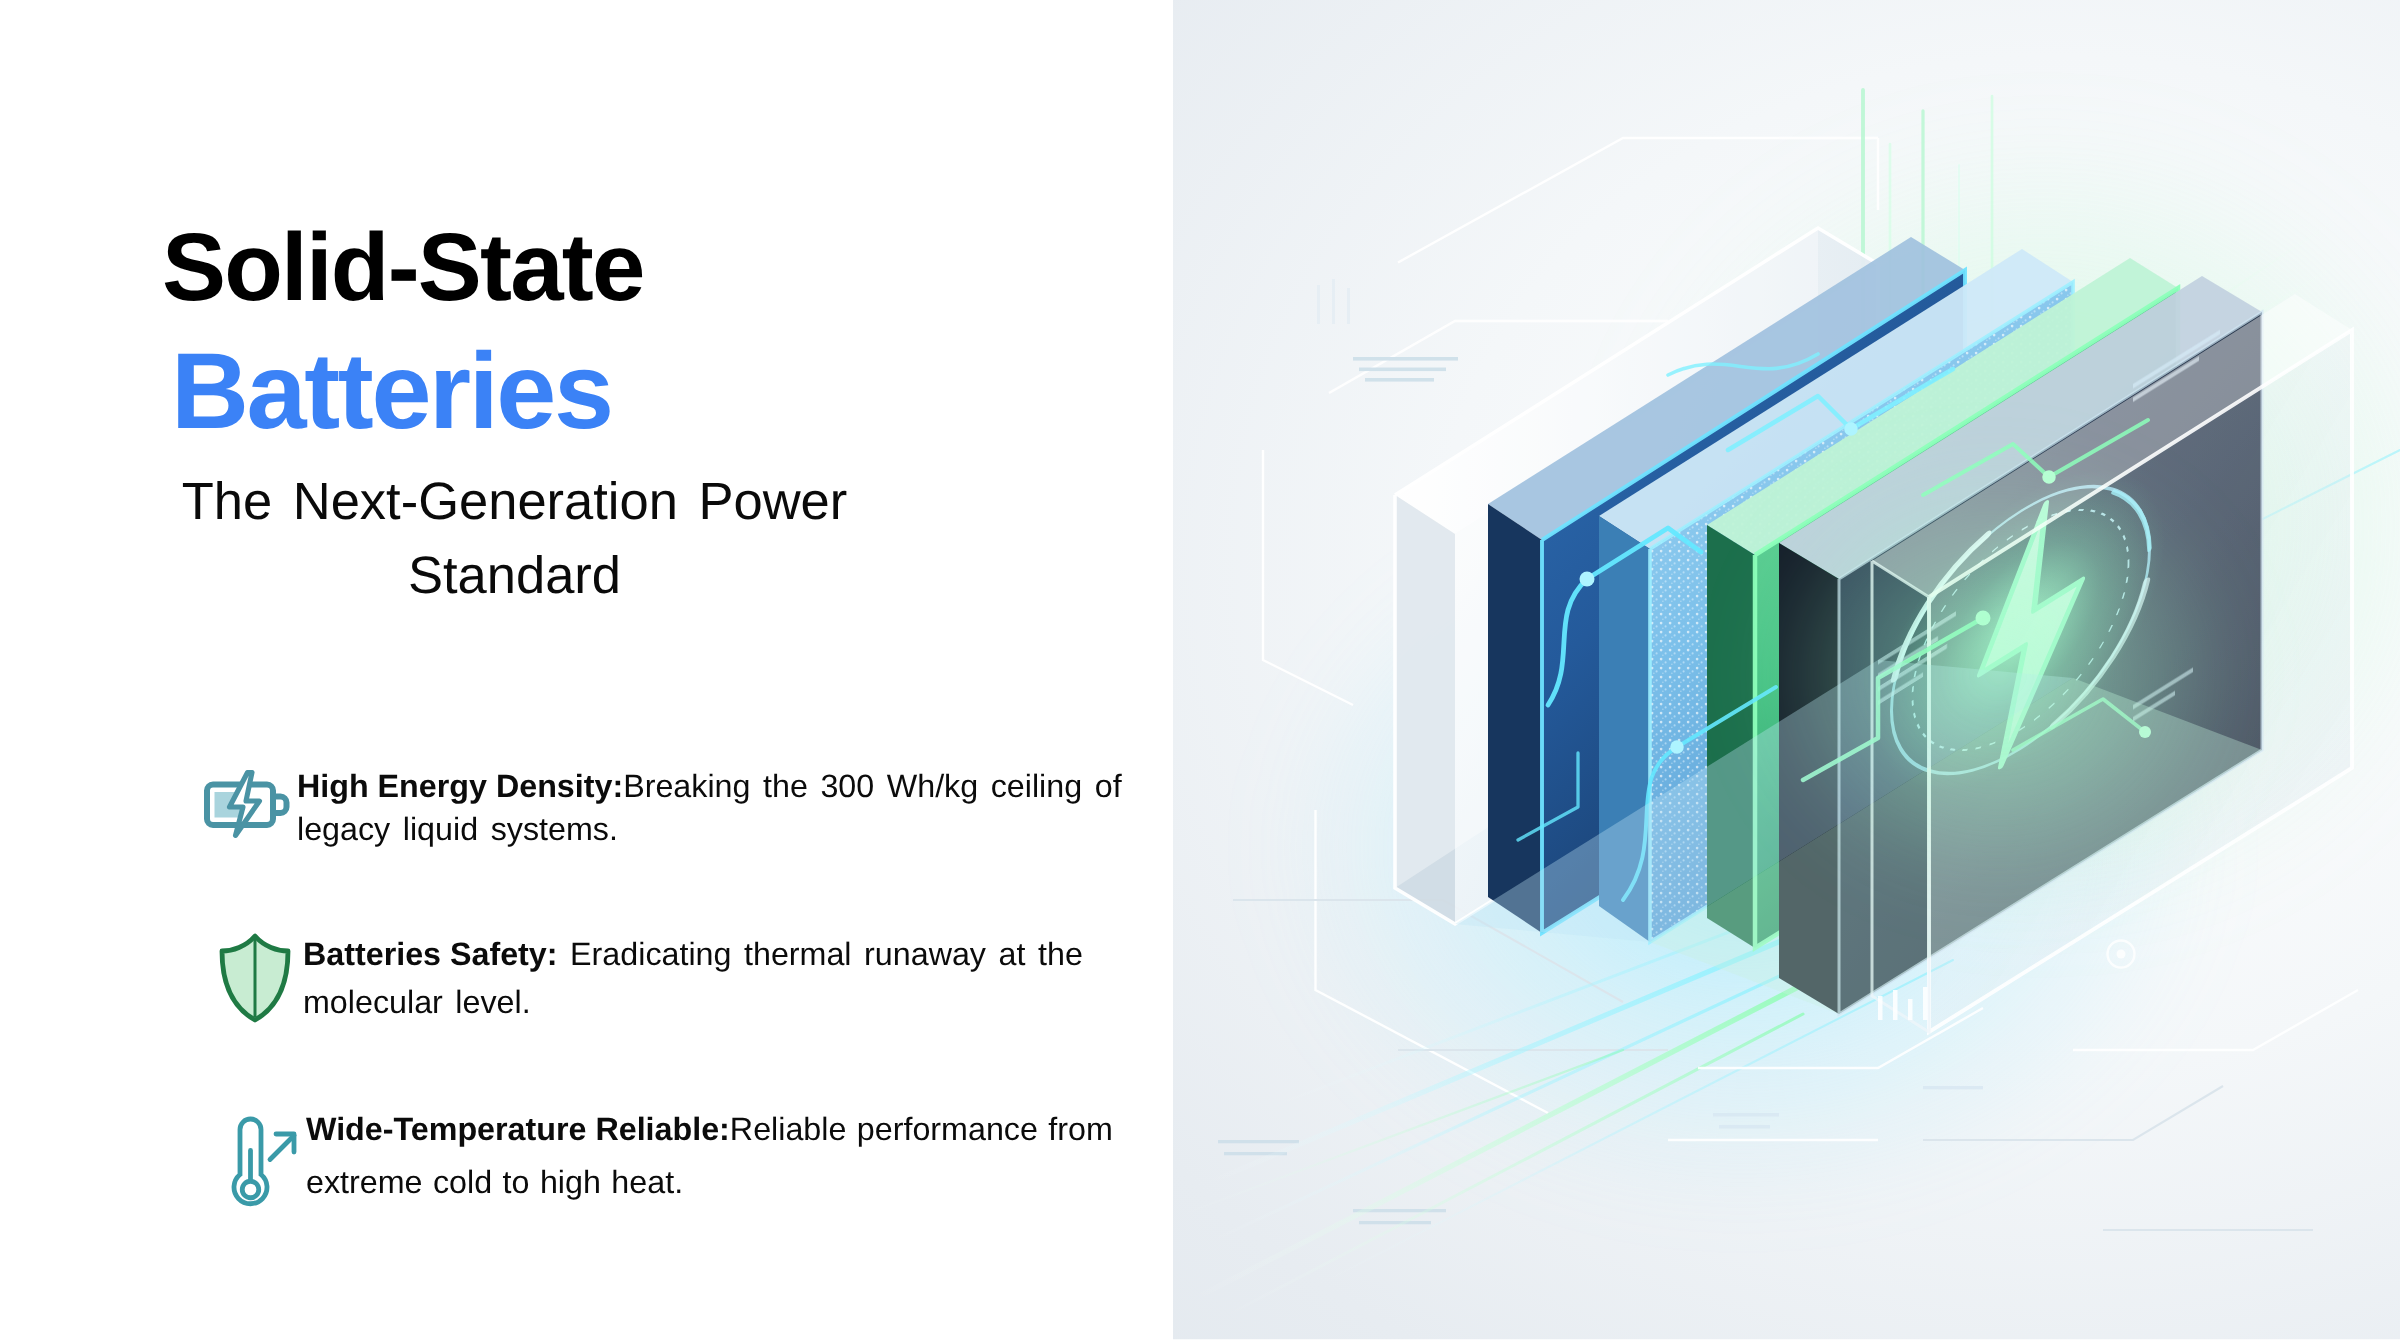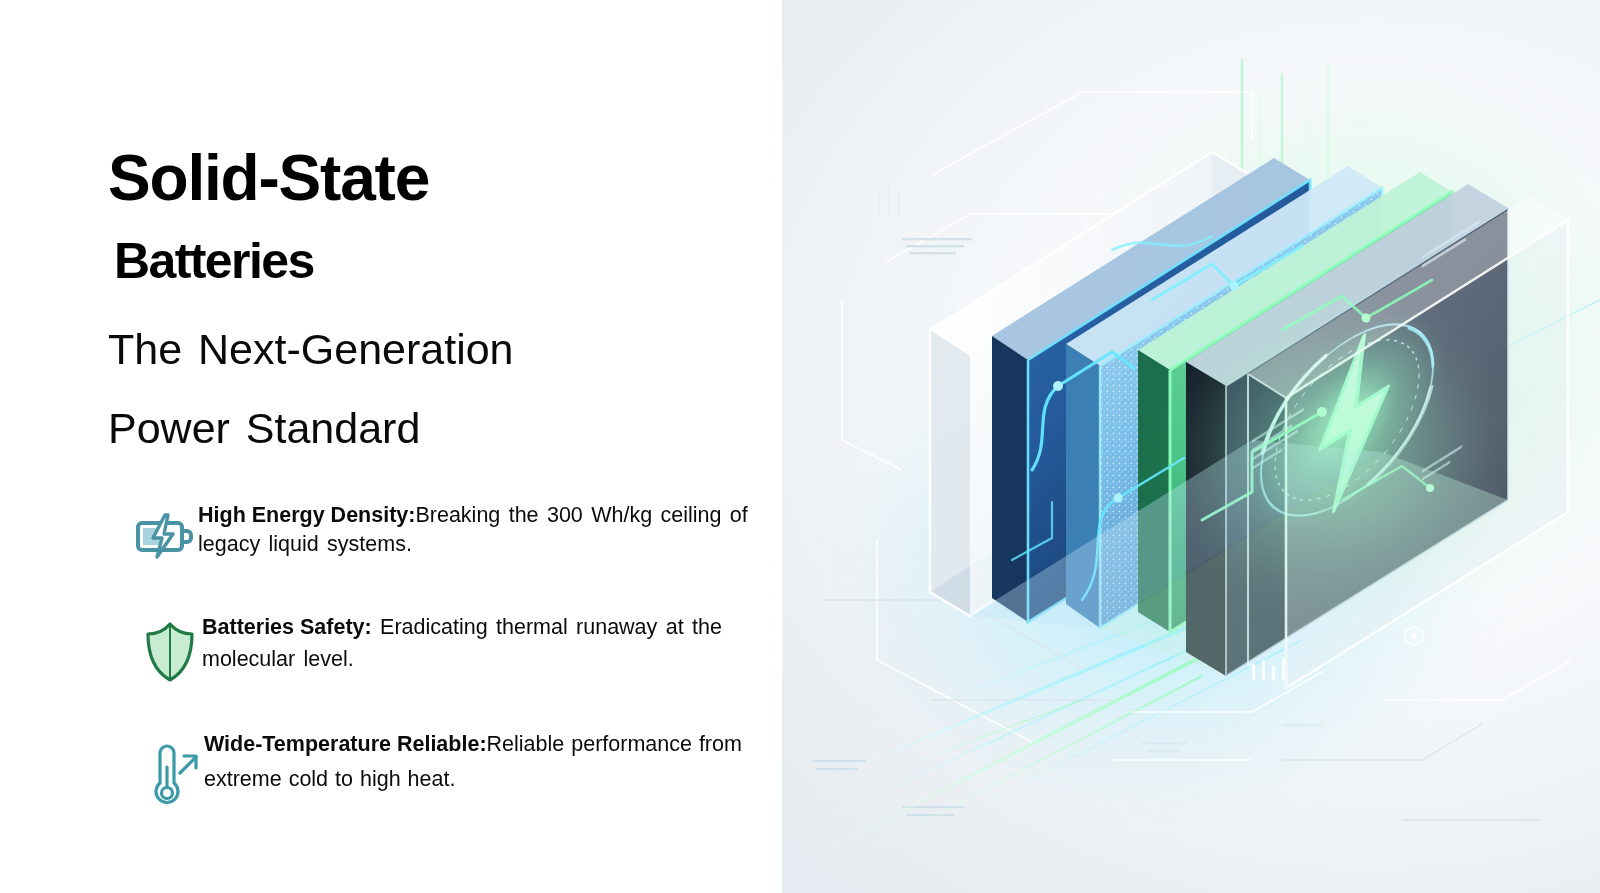--- a/index.html
+++ b/index.html
@@ -44,52 +44,53 @@
     font-size: 64px;
     line-height: 76px;
     letter-spacing: -1.2px;
     color: #000000;
     margin: 0;
     white-space: nowrap;
   }
   .title-line-2 {
     font-family: "Liberation Sans", sans-serif;
     font-weight: bold;
-    font-size: 50px;
+    font-size: 72px;
     line-height: 86px;
     letter-spacing: -1.6px;
-    color: #000000;
+    color: #3b82f6;
     margin: 0;
     margin-top: 2px;
     margin-left: 6px;
     white-space: nowrap;
   }
   .subtitle {
     font-family: "Liberation Sans", sans-serif;
     font-weight: normal;
-    font-size: 43px;
-    line-height: 79px;
+    font-size: 35px;
+    line-height: 49px;
     letter-spacing: 0px;
     color: #0a0a0a;
     margin: 0;
     margin-top: 6px;
     width: 470px;
     word-spacing: 4px;
+    text-align: center;
   }
 
   
   .features {
     position: absolute;
     left: 132px;
     top: 488px;
     width: 620px;
   }
   .feature {
     display: flex;
-    align-items: center;
+    align-items: flex-end;
     margin-bottom: 30px;
   }
   .feature:last-child { margin-bottom: 0; }
 
   .feature-icon {
     flex: 0 0 64px;
     width: 64px;
     height: 64px;
     display: flex;
     align-items: center;

